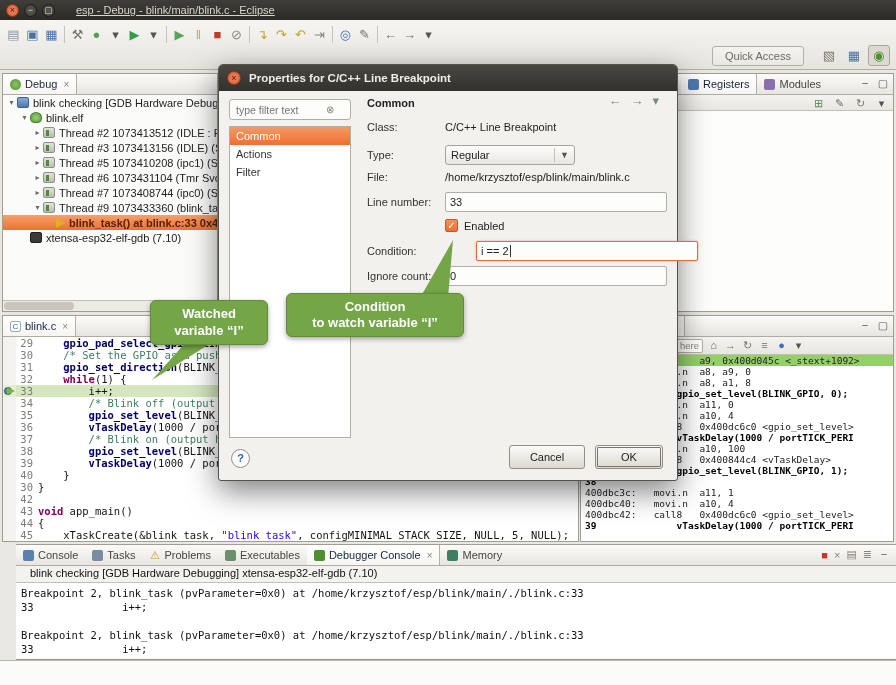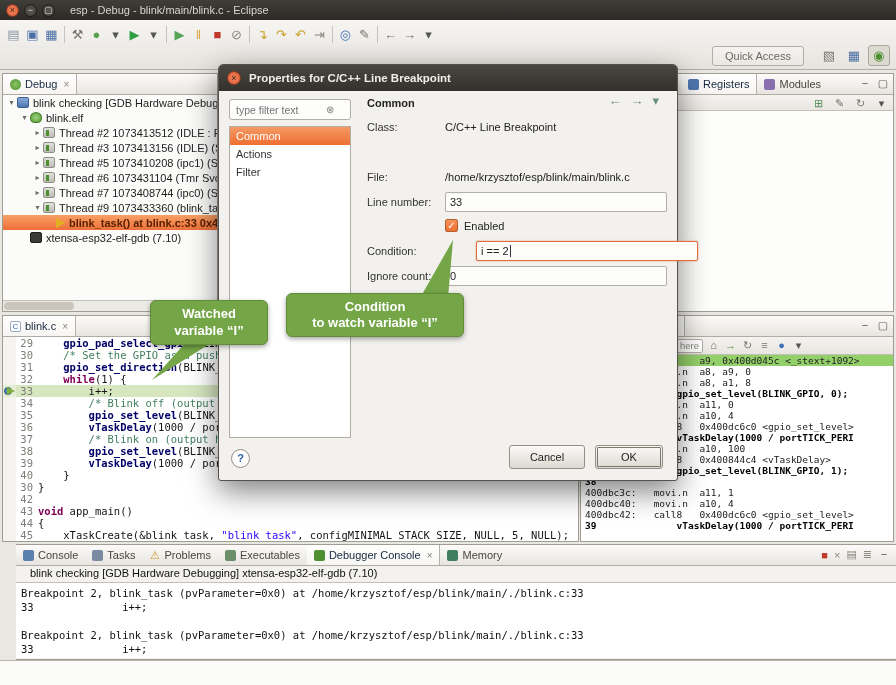--- a/index.html
+++ b/index.html
@@ -6,21 +6,21 @@
   *{box-sizing:border-box;}
   .screen{position:relative;width:896px;height:685px;background:#e9e7e2;overflow:hidden;
           font-family:"Liberation Sans",sans-serif;font-size:11px;color:#222;}
 
   
   .titlebar{position:absolute;left:0;top:0;width:896px;height:20px;
     background:linear-gradient(#403e39,#2b2a26);display:flex;align-items:center;gap:5px;padding:0 6px;}
   .winbtn{width:13px;height:13px;border-radius:50%;background:radial-gradient(#5a574f,#403e38);
     border:1px solid #1d1c19;color:#d8d4cb;font-size:9px;line-height:11px;text-align:center;}
   .winbtn.close{background:radial-gradient(#f08b63,#d9552f);border-color:#8c3b22;color:#43140a;}
-  .wtitle{color:#d9d5cc;font-size:11px;margin-left:10px;white-space:nowrap;}
+  .wtitle{color:#d9d5cc;font-size:11px;margin-left:16px;white-space:nowrap;text-decoration:underline;}
 
   
   .toolbar{position:absolute;left:0;top:20px;width:896px;height:50px;
     background:linear-gradient(#f6f5f2,#e7e4df);border-bottom:1px solid #b3afa6;}
   .tbrow{position:absolute;left:4px;top:3px;display:flex;align-items:center;height:22px;}
   .tbicon{width:19px;height:19px;display:flex;align-items:center;justify-content:center;
     font-size:13px;border-radius:3px;}
   .tb-sep{width:1px;height:17px;background:#c7c3ba;margin:0 3px;}
   .quick-access{position:absolute;right:92px;top:26px;border:1px solid #b2aea5;border-radius:3px;
     padding:3px 12px;color:#6e6a61;background:linear-gradient(#f4f3f0,#eae8e3);}
@@ -428,20 +428,27 @@
     <div class="dnav">
       <span>←</span>
       <span>→</span>
       <span>▾</span>
     </div>
 
     <div class="frow" style="top:56px;">
       <span class="flabel">Class:</span>
       <span class="fvalue">C/C++ Line Breakpoint</span>
     </div>
+    <div class="frow" style="top:80px;">
+      <span class="flabel">Type:</span>
+      <div class="combo">
+        <span>Regular</span>
+        <span class="arr">▼</span>
+      </div>
+    </div>
     <div class="frow" style="top:106px;">
       <span class="flabel">File:</span>
       <span class="fvalue">/home/krzysztof/esp/blink/main/blink.c</span>
     </div>
     <div class="frow" style="top:127px;">
       <span class="flabel">Line number:</span>
       <input class="textbox" readonly="" value="33" style="">
     </div>
     <div class="frow" style="top:154px;">
       <span class="flabel"></span>

